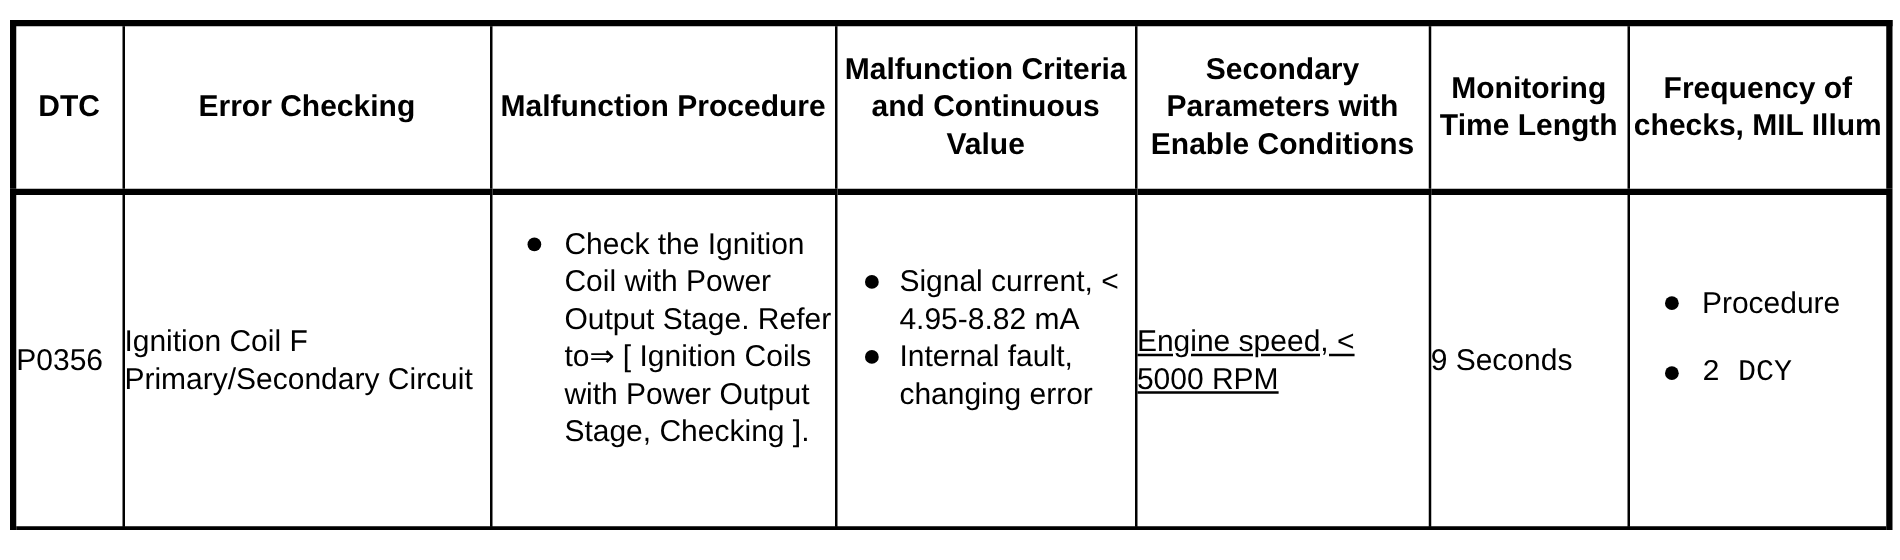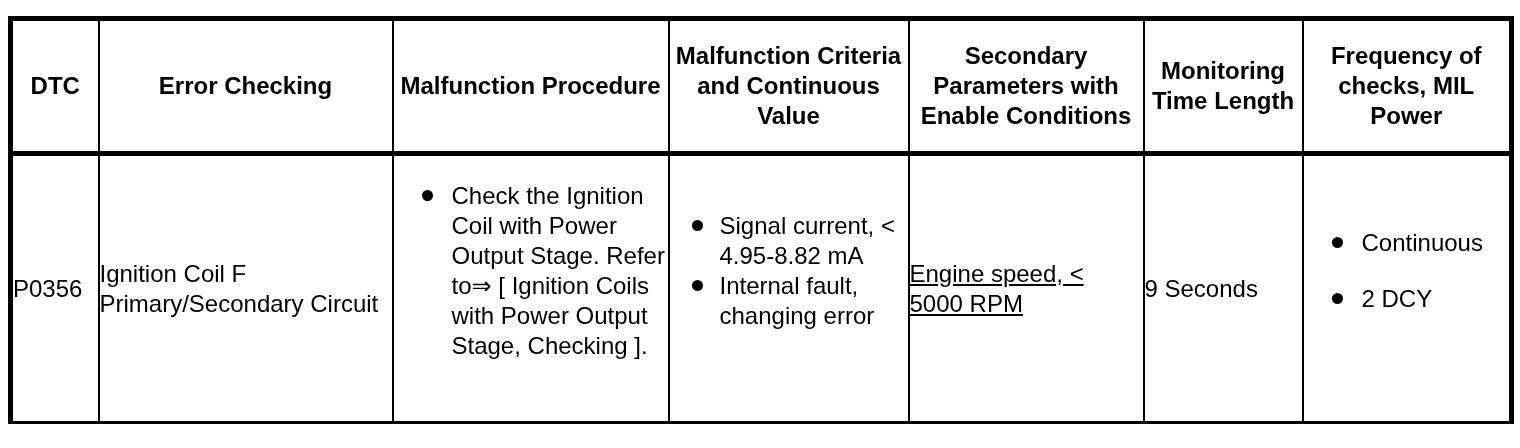--- a/index.html
+++ b/index.html
@@ -67,21 +67,21 @@
   td.c-diag ul.cell-list { margin-left: 28px; margin-right: 0; }
   td.c-malf ul.cell-list { margin-left: 22px; margin-right: 4px; }
   td.c-freq ul.cell-list { margin-left: 28px; margin-right: 0; }
 
   ul.cell-list li {
     position: relative;
     padding-left: 30px;
   }
   td.c-malf ul.cell-list li { padding-left: 28px; }
   td.c-malf ul.cell-list li + li { }
-  td.c-freq ul.cell-list li + li { margin-top: 26px; }
+  td.c-freq ul.cell-list li + li { margin-top: 26px; font-family: Liberation Mono, monospace; }
 
   .bullet {
     position: absolute;
     left: 0;
     top: 9px;
     width: 11px;
     height: 11px;
     background: #000000;
     border-radius: 50%;
   }
@@ -101,21 +101,21 @@
       <col style="width:209px">
     </colgroup>
     <thead>
       <tr>
         <th>DTC</th>
         <th>Error Checking</th>
         <th>Malfunction Procedure</th>
         <th>Malfunction Criteria and Continuous Value</th>
         <th class="th-sec">Secondary Parameters with Enable Conditions</th>
         <th class="th-mon">Monitoring Time Length</th>
-        <th class="th-freq">Frequency of checks, MIL Power</th>
+        <th class="th-freq">Frequency of checks, MIL Illum</th>
       </tr>
     </thead>
     <tbody>
       <tr>
         <td class="c-dtc">P0356</td>
         <td class="c-err">Ignition Coil F Primary/Secondary Circuit</td>
         <td class="c-diag">
           <ul class="cell-list">
             <li>
               <span class="bullet"></span>
@@ -134,21 +134,21 @@
               <span>Internal fault, changing error</span>
             </li>
           </ul>
         </td>
         <td class="c-sec">Engine speed, &lt; 5000 RPM</td>
         <td class="c-mon">9 Seconds</td>
         <td class="c-freq">
           <ul class="cell-list">
             <li>
               <span class="bullet"></span>
-              <span>Continuous</span>
+              <span>Procedure</span>
             </li>
             <li>
               <span class="bullet"></span>
               <span>2 DCY</span>
             </li>
           </ul>
         </td>
       </tr>
     </tbody>
   </table>

